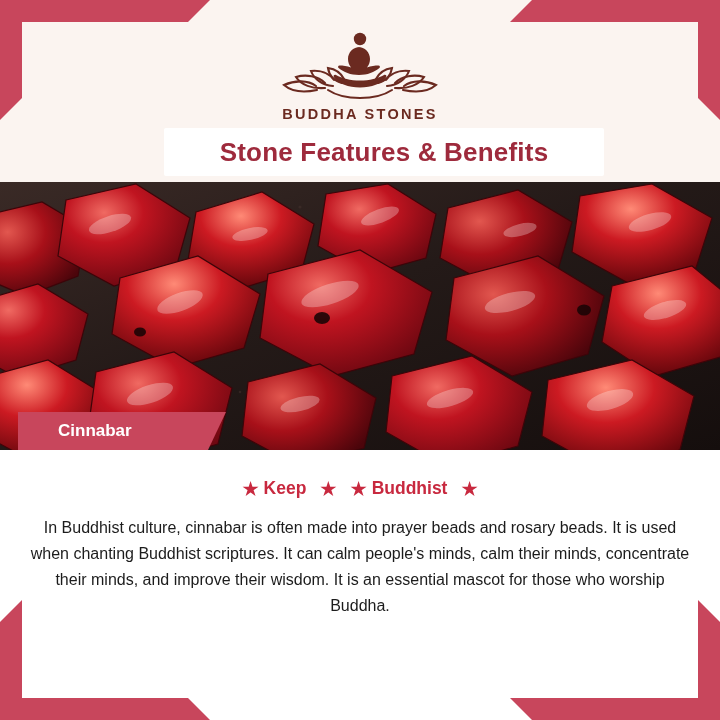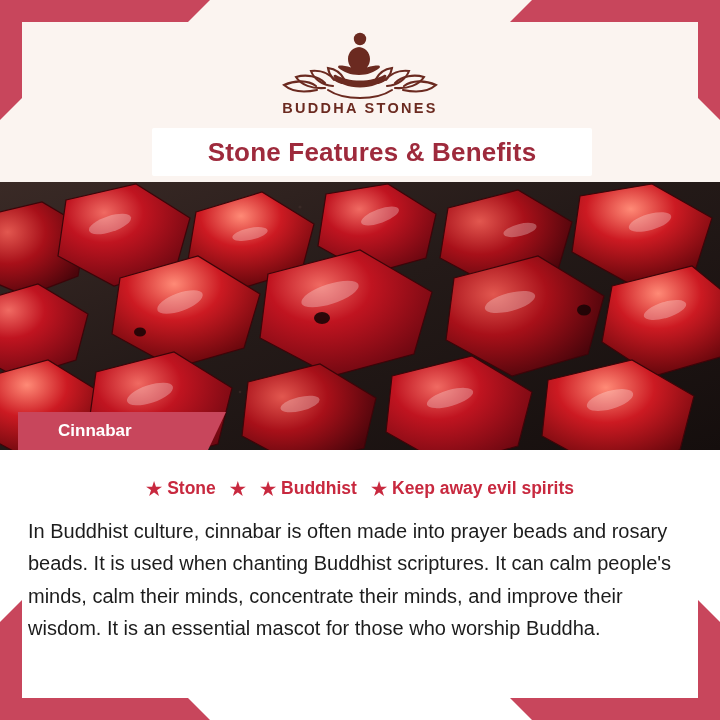--- a/index.html
+++ b/index.html
@@ -69,29 +69,30 @@
     width: 720px; height: 182px;
     background: #fbf4f0;
   }
   .logo-wrap {
     position: absolute;
     top: 26px; left: 0; width: 720px;
     display: flex; flex-direction: column; align-items: center;
   }
   .logo-mark { width: 180px; height: 74px; display: block; }
   .brand-name {
+    margin-top: 6px;
     font-size: 14.5px;
     letter-spacing: 2.3px;
     color: #6b2a20;
     font-weight: 700;
   }
 
   .title-bar {
     position: absolute;
-    left: 152px; top: 128px;
+    left: 164px; top: 128px;
     width: 440px; height: 48px;
     background: #ffffff;
     display: flex; align-items: center; justify-content: center;
     border-radius: 2px;
   }
   .title-bar .title {
     font-size: 26px;
     font-weight: 700;
     color: #9e2a3c;
     letter-spacing: 0.2px;
@@ -139,24 +140,24 @@
     display: flex; align-items: center; gap: 5px;
     color: #c8293f;
     font-size: 17.5px;
     font-weight: 700;
     white-space: nowrap;
   }
   .benefit .star { font-size: 18px; line-height: 1; }
 
   .paragraph {
     margin: 16px 28px 0 28px;
-    font-size: 20px;
+    font-size: 16px;
     line-height: 1.62;
     color: #1c1c1c;
-    text-align: left;
+    text-align: center;
   }
 </style>
 </head>
 <body>
 
 <div class="page">
 
   <div class="corner corner-tl"></div>
   <div class="corner corner-tl2"></div>
   <div class="corner corner-tr"></div>
@@ -286,31 +287,30 @@
       <rect width="720" height="268" fill="none"></rect>
     </svg>
 
     <div class="caption">Cinnabar</div>
   </div>
 
   <div class="body-area">
     <div class="stars-row">
       <div class="benefit">
         <span class="star">★</span>
-        <span>Stone</span>
+        <span>Keep</span>
       </div>
       <div class="benefit">
         <span class="star">★</span>
       </div>
       <div class="benefit">
         <span class="star">★</span>
         <span>Buddhist</span>
       </div>
       <div class="benefit">
         <span class="star">★</span>
-        <span>Keep away evil spirits</span>
       </div>
     </div>
 
     <p class="paragraph">In Buddhist culture, cinnabar is often made into prayer beads and rosary beads. It is used when chanting Buddhist scriptures. It can calm people's minds, calm their minds, concentrate their minds, and improve their wisdom. It is an essential mascot for those who worship Buddha.</p>
   </div>
 
 </div>
 
 </body></html>

